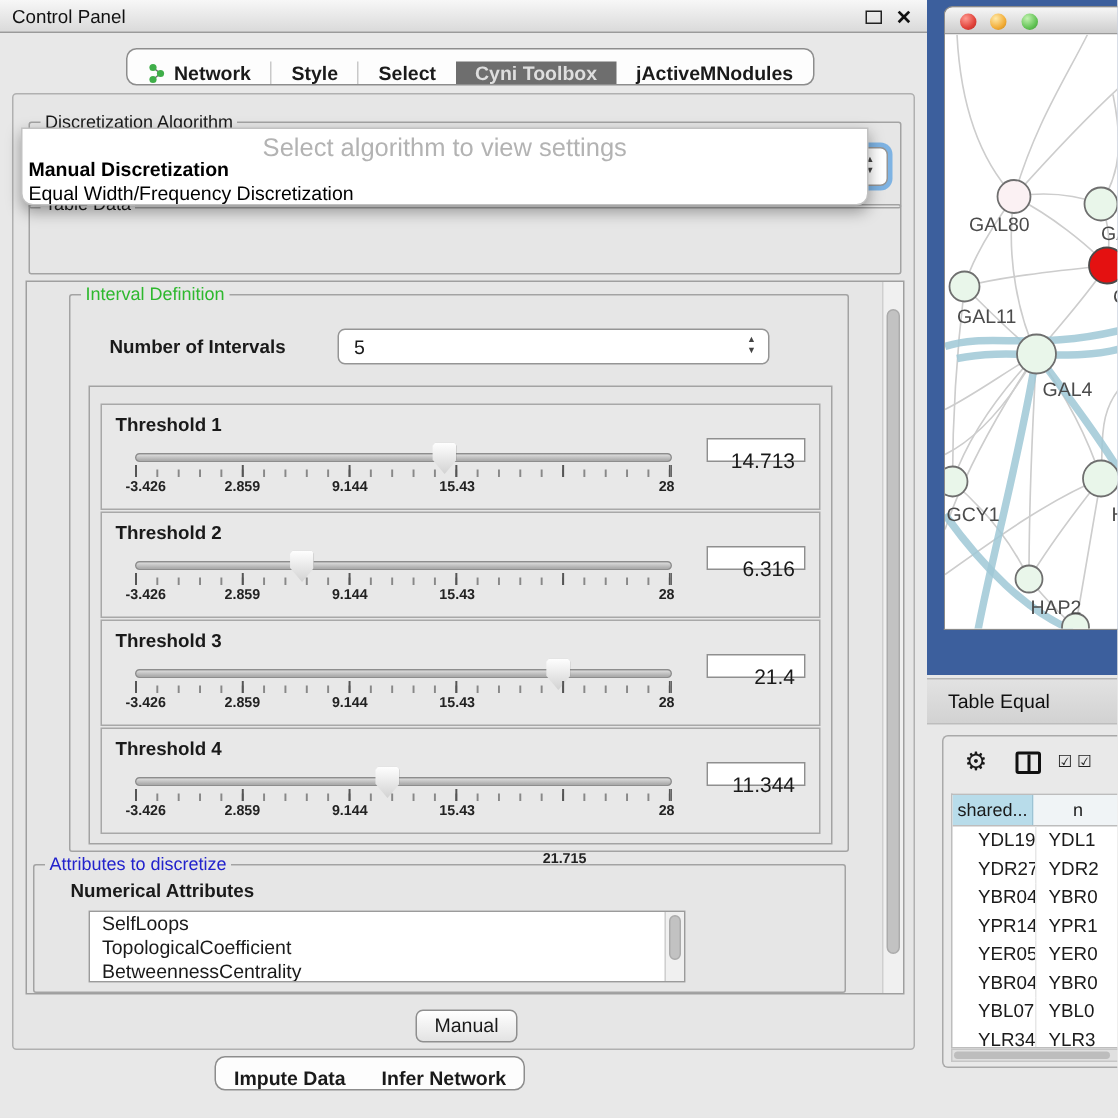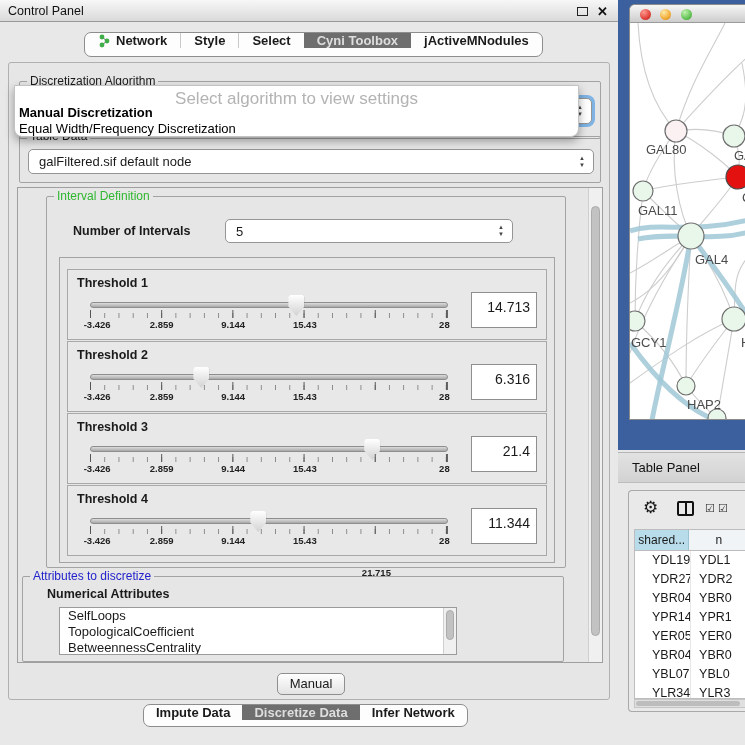--- a/index.html
+++ b/index.html
@@ -11,21 +11,21 @@
   #control-panel { position:absolute; left:0; top:0; width:618px; height:745px; background:#e8e8e8; }
   #cp-titlebar { position:absolute; left:0; top:0; width:100%; height:22px;
     background:linear-gradient(#f7f7f7,#dadada); border-bottom:1px solid #9a9a9a;
     display:flex; align-items:center; }
   #cp-title { font-size:12.5px; padding-left:8px; color:#111; }
   #cp-controls { position:absolute; right:10px; top:0; height:22px; display:flex; align-items:center; gap:9px; }
   .float-box { width:11px; height:9px; border:1.5px solid #222; background:transparent; }
   .close-x { font-size:13px; font-weight:bold; color:#111; line-height:1; }
 
   .tabstrip { position:absolute; display:flex; background:#fdfdfd; border:1px solid #8d8d8d;
-    border-radius:7px; overflow:hidden; height:25px; align-items:flex-start; }
+    border-radius:7px; overflow:hidden; height:25px; align-items:flex-end; }
   .tab { display:flex; align-items:center; gap:5px; padding:0 13px; font-size:13px; font-weight:bold;
     color:#1a1a1a; white-space:nowrap; }
   .tab.sep { border-left:1px solid #c9c9c9; }
   .tab.selected { background:#6e6e6e; color:#dedede; }
   #top-tabs { left:84px; top:32px; }
   #bottom-tabs { left:143px; top:704px; height:23px; }
   #bottom-tabs .tab { padding:0 12px; }
 
   #cp-body { position:absolute; left:8px; top:62px; width:602px; height:638px;
     background:#e6e6e6; border:1px solid #b0b0b0; border-radius:3px; }
@@ -83,21 +83,21 @@
   .ticks { position:relative; height:8px; margin-top:2px; border-right:1px solid #666; }
   .ticks::before { content:""; position:absolute; left:0; right:0; top:3px; height:5px;
     background-image:linear-gradient(to right,#888 1px,transparent 1px);
     background-size:calc((100% - 1px)/25) 100%; background-repeat:repeat-x; }
   .ticks::after { content:""; position:absolute; left:0; right:0; top:0; height:8px;
     background-image:linear-gradient(to right,#555 1px,transparent 1px);
     background-size:calc((100% - 1px)/5) 100%; background-repeat:repeat-x; }
   .tick-labels { position:relative; height:12px; margin-top:1px; font-size:9.5px; font-weight:bold; color:#222; }
   .tick-labels span { position:absolute; transform:translateX(-50%); white-space:nowrap; }
   .tl0{left:2%;} .tl1{left:20%;} .tl2{left:40%;} .tl3{left:60%;} .tl4{left:80%;margin-top:32px;} .tl5{left:99%;}
-  .value-box { position:absolute; right:9px; top:22px; width:66px; height:36px; background:#fff;
+  .value-box { position:absolute; right:9px; top:22px; width:66px; height:16px; background:#fff;
     border:1px solid #8f8f8f; font-size:14px; text-align:right; line-height:29px; padding-right:6px; }
 
   #grp-attributes { left:4px; top:388px; width:542px; height:86px; }
   #attr-heading { position:absolute; left:24px; top:10px; font-size:12.5px; font-weight:bold; }
   #attr-list { position:absolute; left:36px; top:30px; width:398px; height:48px; background:#fff;
     border:1px solid #9b9b9b; overflow:hidden; }
   #attr-list .item { font-size:13px; line-height:16px; padding-left:8px; white-space:nowrap; }
   #attr-vscroll { right:0; width:13px; }
   #attr-vscroll .thumb { top:2px; height:30px; }
 
@@ -202,27 +202,20 @@
       </div>
 
       <div id="algo-popup">
         <div class="ph">Select algorithm to view settings</div>
         <div class="opt1">Manual Discretization</div>
         <div class="opt2">Equal Width/Frequency Discretization</div>
       </div>
 
       <div class="grp" id="grp-tabledata">
         <span class="legend">Table Data</span>
-        <div class="combo" id="tabledata-combo">
-          <span>galFiltered.sif default node</span>
-          <span class="arrows">
-            <span>▲</span>
-              <span>▼</span>
-          </span>
-        </div>
       </div>
 
       <div id="scrollpane">
 
         <div class="grp" id="grp-interval">
           <span class="legend green">Interval Definition</span>
 
           <span id="num-intervals-label">Number of Intervals</span>
           <div class="combo" id="num-intervals-combo">
             <span>5</span>
@@ -329,23 +322,20 @@
           <div class="thumb"></div>
         </div>
       </div>
 
       <div id="apply-btn">Manual</div>
     </div>
 
     <div class="tabstrip" id="bottom-tabs">
       <div class="tab">
         <span>Impute Data</span>
-      </div>
-      <div class="tab selected">
-        <span>Discretize Data</span>
       </div>
       <div class="tab">
         <span>Infer Network</span>
       </div>
     </div>
   </div>
 
   <div id="net-frame">
     <div id="net-window">
       <div id="net-titlebar">
@@ -405,21 +395,21 @@
           <text class="nlabel" x="65" y="241">GAL4</text>
           <text class="nlabel" x="1" y="324">GCY1</text>
           <text class="nlabel" x="111" y="324">H</text>
           <text class="nlabel" x="57" y="386">HAP2</text>
         </svg>
       </div>
     </div>
   </div>
 
   <div id="tablepanel-header">
-    <span id="tablepanel-title">Table Panel</span>
+    <span id="tablepanel-title">Table Equal</span>
   </div>
 
   <div id="tablepanel-body">
     <div id="tp-toolbar">
       <span id="gear-icon">⚙</span>
       <span id="split-icon"></span>
       <span class="cb-icon" id="cb1">☑</span>
       <span class="cb-icon" id="cb2">☑</span>
     </div>
     <div id="tp-table">

